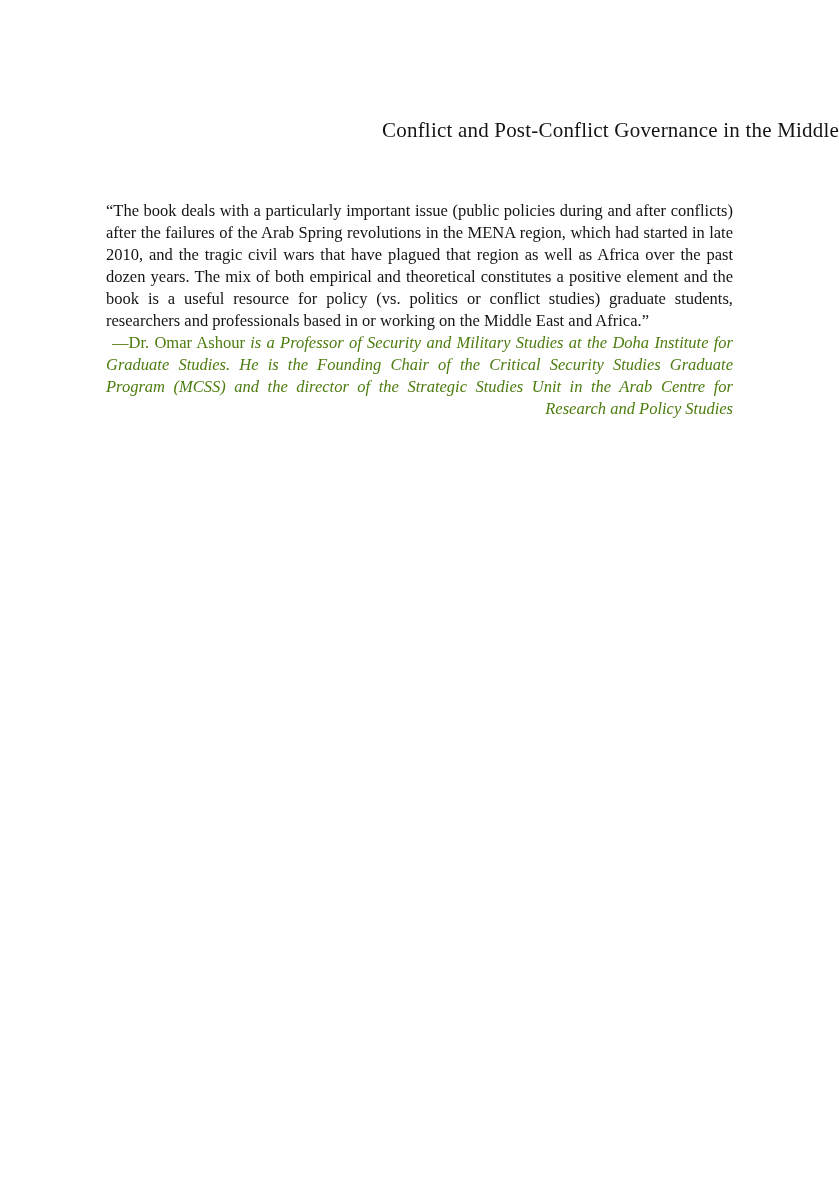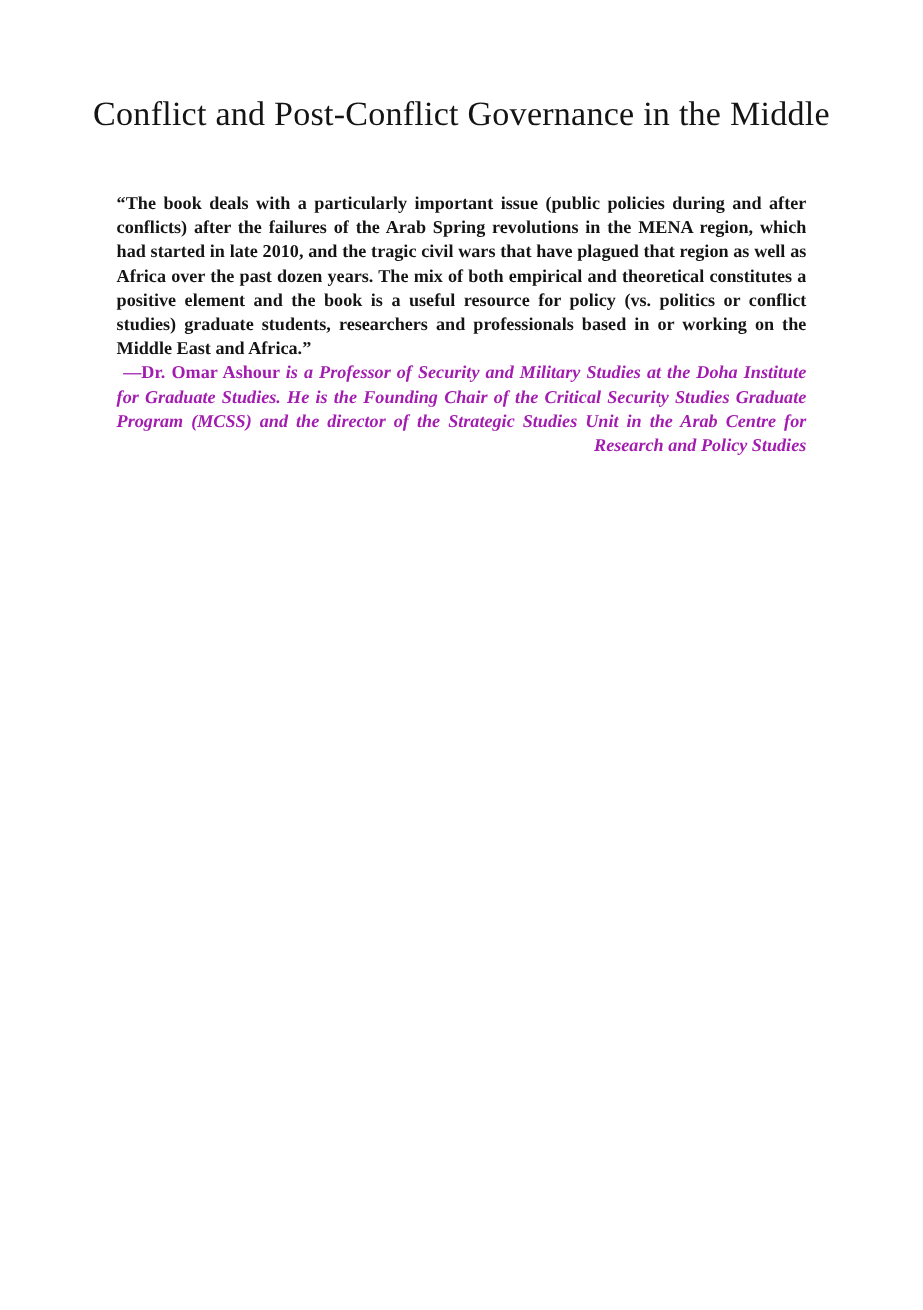--- a/index.html
+++ b/index.html
@@ -11,48 +11,47 @@
     position: relative;
     width: 839px;
     height: 1191px;
     background: #ffffff;
     color: #141414;
     font-family: "Liberation Serif", "DejaVu Serif", serif;
     overflow: hidden;
   }
   .title {
     margin: 0;
-    padding-top: 88px;
-    text-align: center;
-    font-size: 31px;
+    padding-top: 114px;
+    text-align: right;
+    font-size: 21px;
     line-height: 32px;
     font-weight: 400;
     letter-spacing: 0.2px;
     color: #141414;
   }
   .content {
     width: 627px;
     margin: 0 auto;
-    font-weight: bold;
   }
   .quote {
     margin: 54px 0 0 0;
     font-size: 16.5px;
     line-height: 22px;
     text-align: justify;
     color: #141414;
   }
   .attribution {
     margin: 0;
     font-size: 16.5px;
     line-height: 22px;
     text-align: justify;
     text-align-last: right;
     text-indent: 6px;
-    color: #a21caf;
+    color: #4d7c0f;
   }
   .attr-credentials {
     font-style: italic;
   }
 </style>
 </head>
 <body>
 
 <div class="page">
   <h1 class="title" title="Conflict and Post-Conflict Governance in the Middle East and Africa"><span>Conflict and Post-Conflict Governance in the Middle</span><br></h1>

